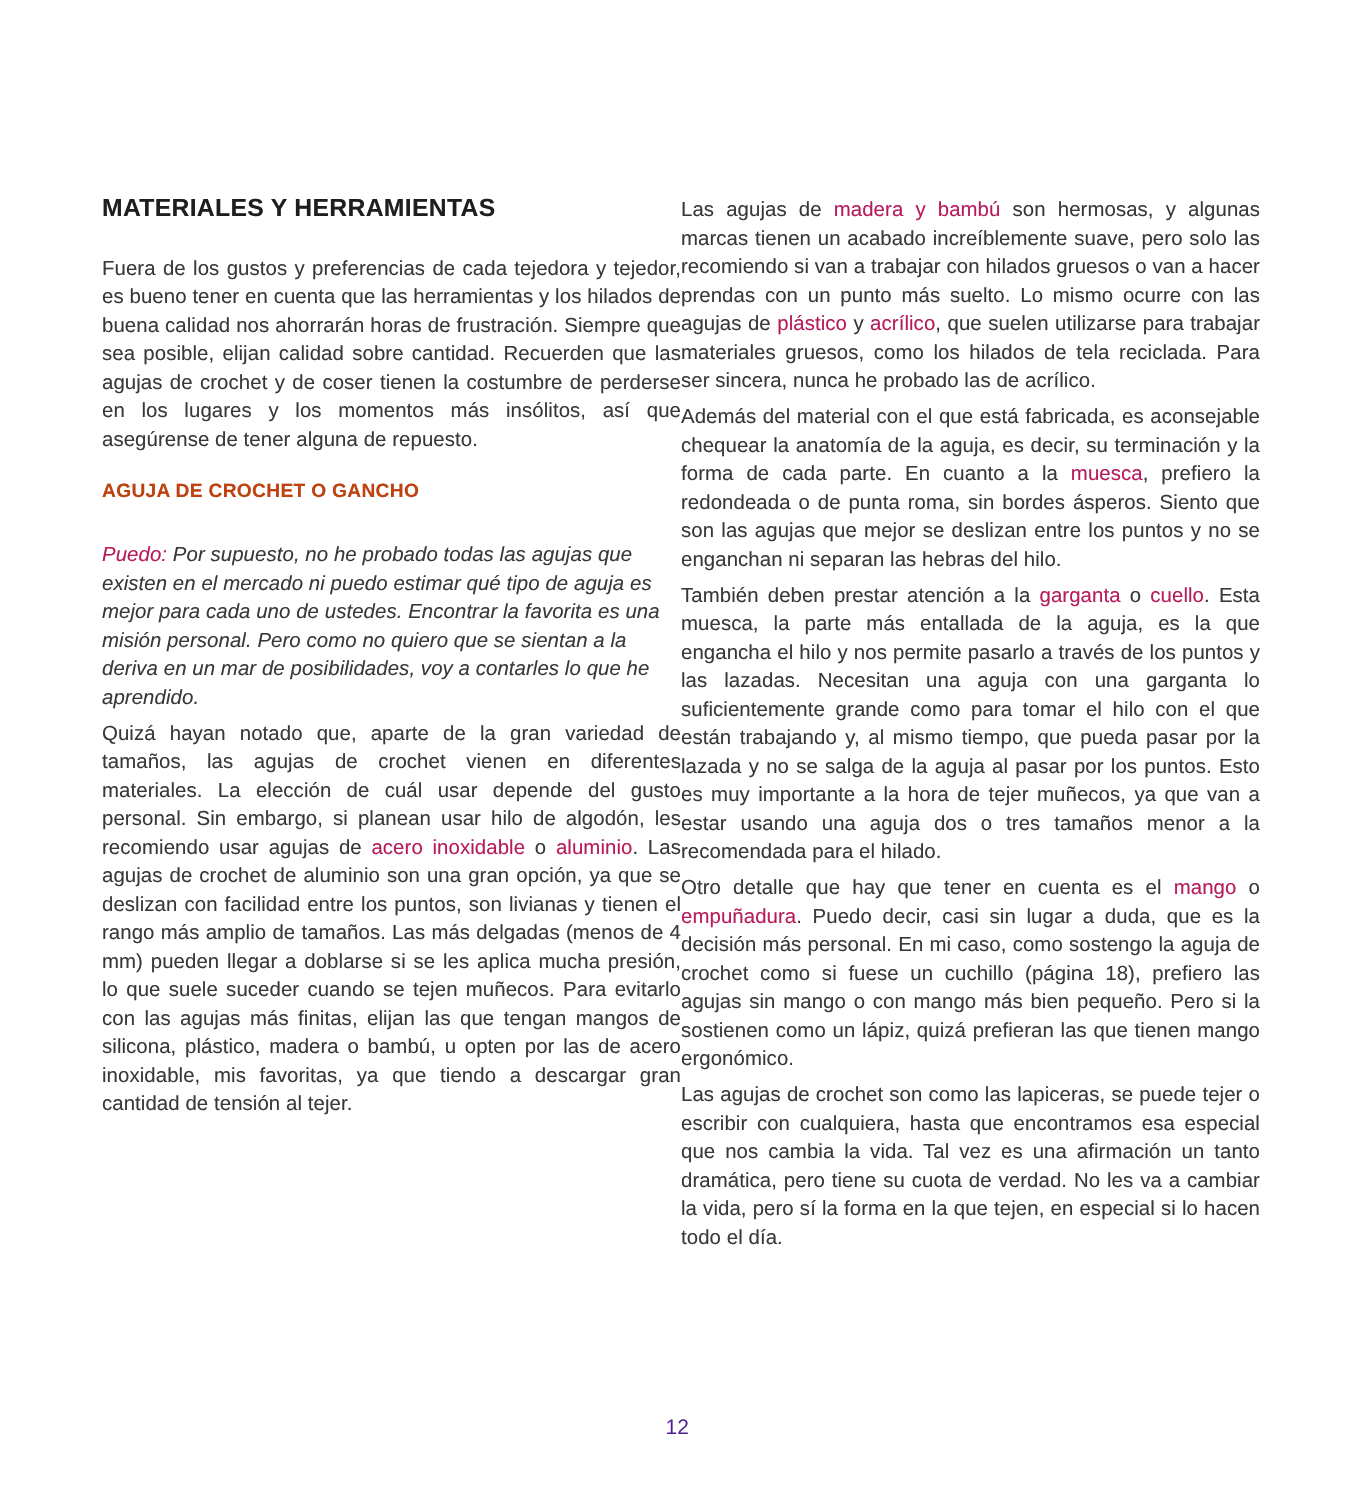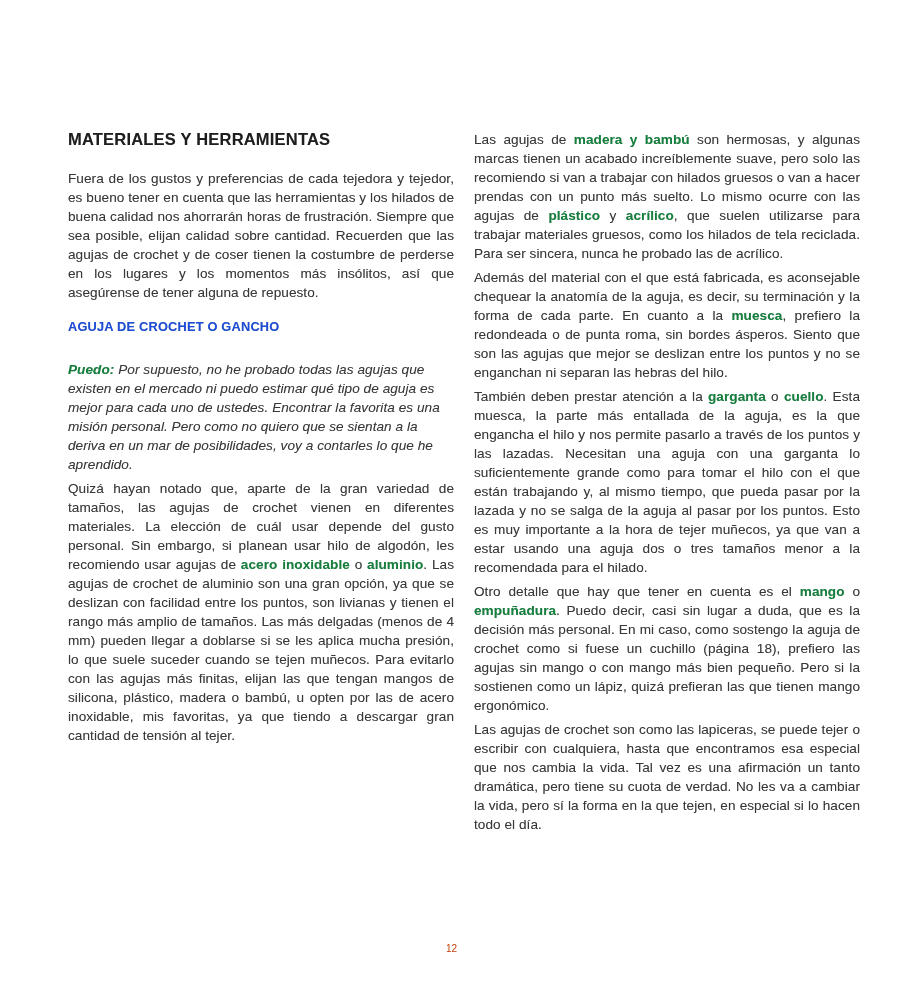--- a/index.html
+++ b/index.html
@@ -15,72 +15,71 @@
     overflow: hidden;
     font-family: "Liberation Sans", "DejaVu Sans", sans-serif;
     color: #353535;
   }
   .content {
     position: absolute;
     left: 68px;
     top: 130px;
     width: 792px;
     display: flex;
-    gap: 20px;
   }
   .col {
     width: 386px;
     flex: 0 0 386px;
   }
   .title {
     margin: 0 0 20px 0;
     font-size: 16.5px;
     line-height: 1.15;
     font-weight: 700;
     letter-spacing: 0.2px;
     color: #1e1e1e;
     text-shadow: 0 0 0.4px rgba(0,0,0,0.35);
   }
   .subheading {
     margin: 18px 0 25px 0;
     font-size: 12.8px;
     line-height: 1.15;
     font-weight: 700;
     letter-spacing: 0.2px;
-    color: #1d4ed8;
+    color: #c2410c;
     text-shadow: 0 0 0.4px rgba(0,0,0,0.3);
   }
   .para {
     margin: 0 0 5px 0;
     font-size: 13.6px;
     line-height: 19px;
     letter-spacing: 0.05px;
     text-align: justify;
     text-justify: inter-word;
     hyphens: auto;
     color: #383838;
     text-shadow: 0 0 0.4px rgba(0,0,0,0.25);
   }
   .para b {
-    font-weight: 700;
-    color: #15803d;
+    font-weight: 400;
+    color: #be185d;
   }
   .para.note {
     font-style: italic;
     text-align: left;
     hyphens: none;
   }
   .folio {
     position: absolute;
     left: 0;
     right: 0;
     top: 943px;
     text-align: center;
-    font-size: 10px;
-    color: #c2410c;
+    font-size: 14px;
+    color: #4c1d95;
   }
 </style>
 </head>
 <body>
 
 <div class="page">
   <div class="content">
     <div class="col">
         <h1 class="title">MATERIALES Y HERRAMIENTAS</h1>
         <p class="para">Fuera de los gustos y preferencias de cada tejedora y tejedor, es bueno tener en cuenta que las herramientas y los hilados de buena calidad nos ahorrarán horas de frustración. Siempre que sea posible, elijan calidad sobre cantidad. Recuerden que las agujas de crochet y de coser tienen la costumbre de perderse en los lugares y los momentos más insólitos, así que asegúrense de tener alguna de repuesto.</p>

